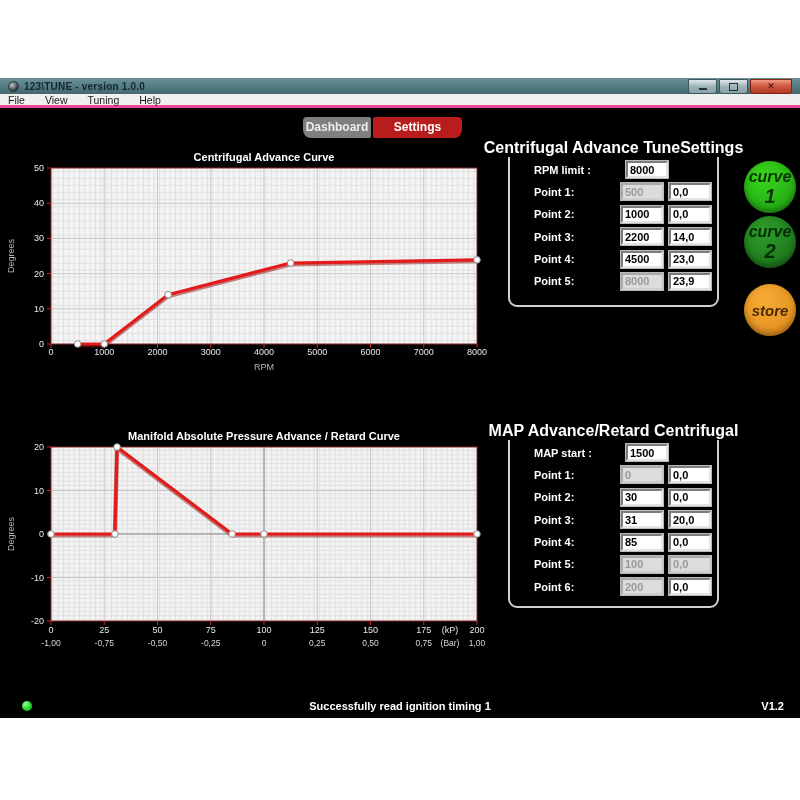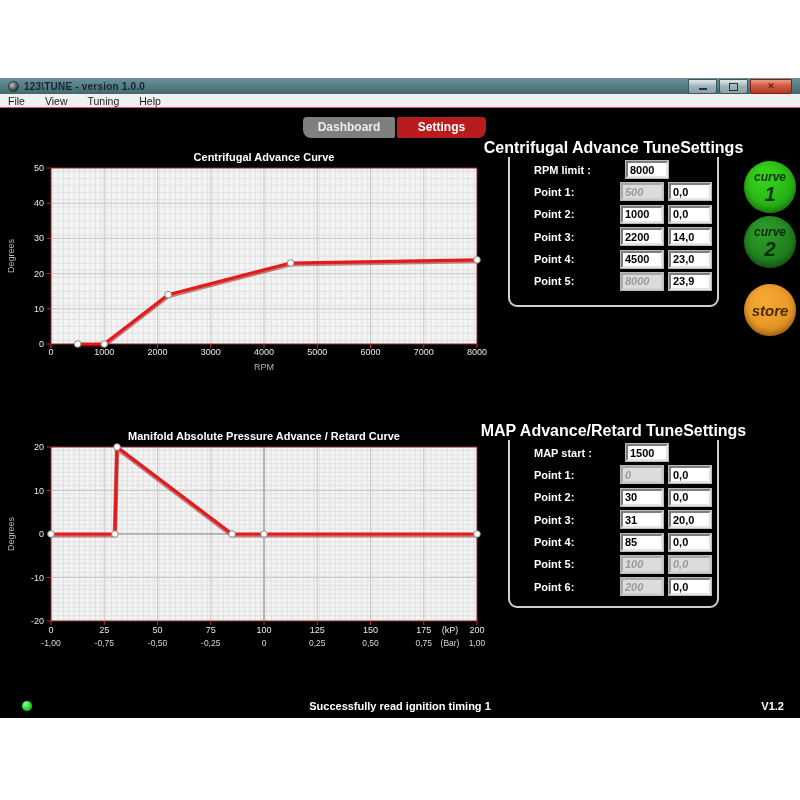--- a/index.html
+++ b/index.html
@@ -18,30 +18,30 @@
   .win-btn{height:13px;border:1px solid #3f565b;border-radius:0 0 3px 3px;
            display:flex;align-items:center;justify-content:center;font-size:9px;line-height:1;
            color:#223236;background:linear-gradient(#dfe8ea,#9db3b8 50%,#8aa3a8);cursor:default;}
   .win-btn.min,.win-btn.max{width:27px;}
   .win-btn.close{width:40px;background:linear-gradient(#ee9a83,#d05a42 45%,#b03a24);
                  border-color:#7c2516;color:#3c0e06;font-weight:bold;}
   .glyph-min{width:8px;height:2px;background:#223236;margin-top:5px;}
   .glyph-max{width:7px;height:6px;border:1.5px solid #223236;}
   
   .menubar{position:absolute;left:0;top:16px;width:800px;height:14px;background:#f0f0f0;
-           border-bottom:1px solid #ec4899;display:flex;align-items:center;gap:20px;
+           border-bottom:3px solid #ec4899;display:flex;align-items:center;gap:20px;
            padding-left:8px;box-sizing:border-box;}
   .menu-item{font-size:10.5px;color:#1a1a1a;}
   
   .content{position:absolute;left:0;top:30px;width:800px;height:610px;background:#000;}
   
   .tabbar{position:absolute;left:303px;top:9px;display:flex;gap:2px;}
   .tab{height:21px;line-height:21px;text-align:center;color:#fff;font-weight:bold;font-size:12px;
        cursor:default;}
-  .tab.dashboard{width:92px;background:#7f7f7f;border-radius:4px 2px 2px 8px;color:#ececec;}
+  .tab.dashboard{width:68px;background:#7f7f7f;border-radius:4px 2px 2px 8px;color:#ececec;}
   .tab.settings{width:89px;background:#b91c1c;border-radius:2px 4px 8px 2px;}
   
   .chart-svg{position:absolute;left:0;}
   .chart-svg text{font-family:"Liberation Sans","DejaVu Sans",sans-serif;}
   .chart-svg .tick{font-size:9px;fill:#e8e8e8;}
   .chart-svg .tick2{font-size:8.5px;fill:#d8d8d8;}
   .chart-svg .ctitle{font-size:11px;font-weight:bold;fill:#ffffff;}
   .chart-svg .alabel{font-size:9px;fill:#b4b4b4;}
   
   .panel{position:absolute;width:211px;border:2px solid #cfcfcf;border-radius:9px;
@@ -51,26 +51,26 @@
                color:#fff;font-size:16px;font-weight:bold;}
   .panel-body{padding:14px 0 8px 0;}
   .prow{display:flex;align-items:center;height:17px;margin:0 0 5.4px 0;}
   .plabel{width:92px;padding-left:24px;color:#fff;font-size:11px;font-weight:bold;
           box-sizing:content-box;white-space:nowrap;}
   .pfield{width:34px;height:13px;margin-right:6px;background:#fff;color:#000;
           font-family:"Liberation Sans","DejaVu Sans",sans-serif;
           font-size:11px;font-weight:bold;padding:0 2px;
           border:2px solid;border-color:#7d7d7d #e4e4e4 #e4e4e4 #7d7d7d;
           box-shadow:0 0 0 1px #b9b9b9;}
-  .pfield.off{background:#dcdcdc;color:#9a9a9a;border-color:#a8a8a8 #cfcfcf #cfcfcf #a8a8a8;font-style:italic;}
+  .pfield.off{background:#dcdcdc;color:#9a9a9a;border-color:#a8a8a8 #cfcfcf #cfcfcf #a8a8a8;}
   
   .round-btn{position:absolute;left:744px;width:52px;height:52px;border-radius:50%;
              display:flex;flex-direction:column;align-items:center;justify-content:center;
              font-style:italic;font-weight:bold;cursor:default;line-height:1;}
-  .round-btn .l1{font-size:12px;}
+  .round-btn .l1{font-size:16px;}
   .round-btn .l2{font-size:20px;margin-top:1px;}
   .round-btn.store-btn .l1{font-size:15px;}
   
   .statusbar{position:absolute;left:0;top:588px;width:800px;height:20px;
              display:flex;align-items:center;}
   .status-dot{position:absolute;left:22px;width:10px;height:10px;border-radius:50%;}
   .status-msg{position:absolute;left:0;width:800px;text-align:center;color:#fff;
               font-size:11px;font-weight:bold;}
   .status-ver{position:absolute;right:16px;color:#fff;font-size:11px;font-weight:bold;}
 </style>
@@ -285,21 +285,21 @@
           <circle cx="114.9" cy="109" r="3.3" fill="#ffffff" stroke="#8c8c8c"></circle>
           <circle cx="117.03" cy="22" r="3.3" fill="#ffffff" stroke="#8c8c8c"></circle>
           <circle cx="232.04999999999998" cy="109" r="3.3" fill="#ffffff" stroke="#8c8c8c"></circle>
           <circle cx="264" cy="109" r="3.3" fill="#ffffff" stroke="#8c8c8c"></circle>
           <circle cx="477" cy="109" r="3.3" fill="#ffffff" stroke="#8c8c8c"></circle>
           <text x="264" y="15" text-anchor="middle" class="ctitle">Manifold Absolute Pressure Advance / Retard Curve</text>
           <text x="14" y="109" text-anchor="middle" class="alabel" transform="rotate(-90 14 109)">Degrees</text>
         </svg>
 
       <div class="panel" style="left:508px;top:320px;height:180px">
-        <div class="panel-title">MAP Advance/Retard TuneSettings</div>
+        <div class="panel-title">MAP Advance/Retard Centrifugal</div>
         <div class="panel-body">
             <div class="prow">
               <span class="plabel">MAP start :</span>
               <input class="pfield" readonly="" value="1500" style="">
             </div>
             <div class="prow">
               <span class="plabel">Point 1:</span>
               <input class="pfield off" readonly="" value="0" style="">
               <input class="pfield" readonly="" value="0,0" style="">
             </div>

